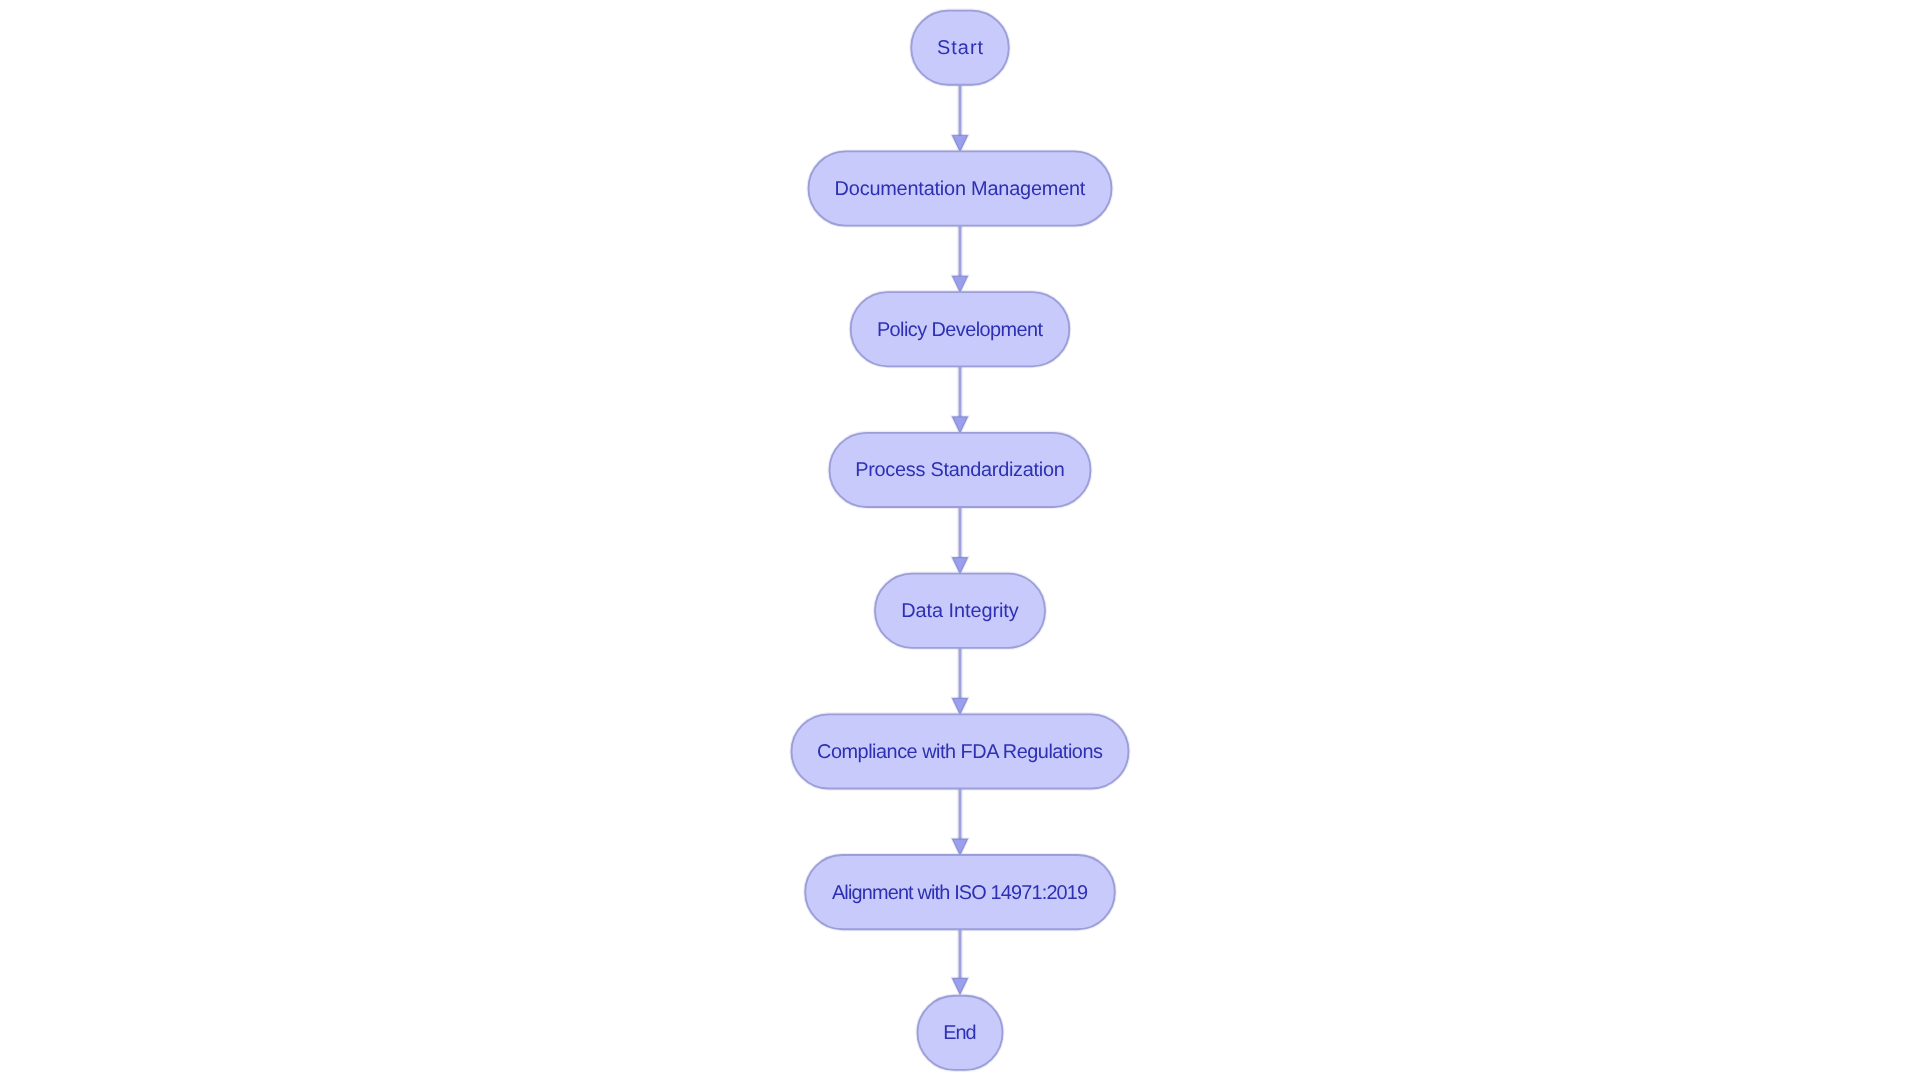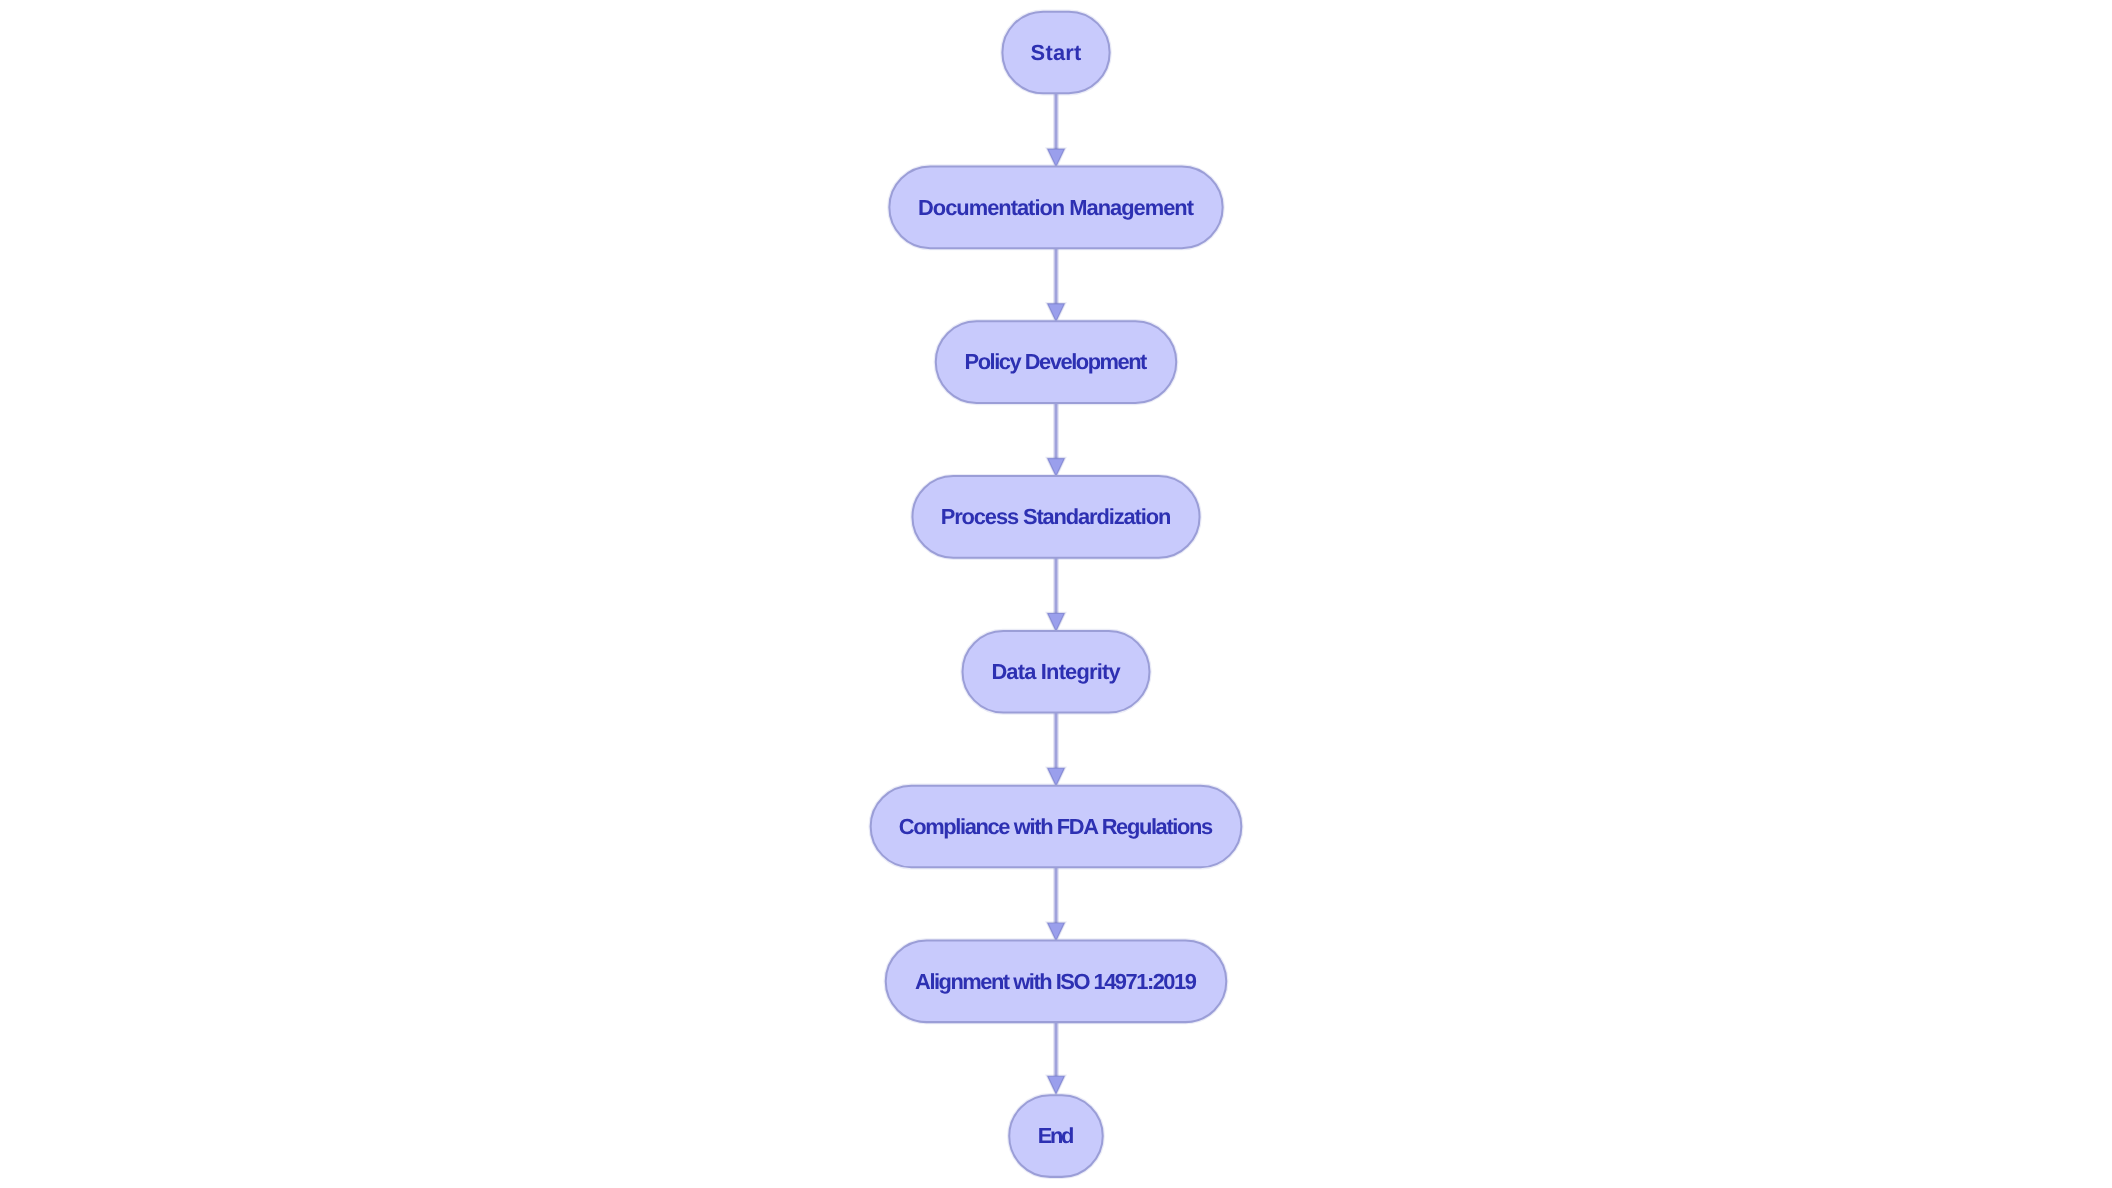--- a/index.html
+++ b/index.html
@@ -1,20 +1,20 @@
 <!DOCTYPE html>
 <html><head>
 <meta charset="utf-8">
 <title>Flowchart</title>
 <style>
   html,body{margin:0;padding:0;background:#ffffff;}
   body{width:1920px;height:1080px;overflow:hidden;
        font-family:"Liberation Sans",sans-serif;
        -webkit-font-smoothing:antialiased;}
-  #chart-root{position:relative;width:1920px;height:1080px;background:#ffffff;font-weight:bold;}
+  #chart-root{position:relative;width:1920px;height:1080px;background:#ffffff;}
   svg#flow{position:absolute;left:0;top:0;width:1920px;height:1080px;display:block;
            shape-rendering:geometricPrecision;}
   .node-label{font-family:"Liberation Sans",sans-serif;font-size:19.9px;text-anchor:middle;
               filter:opacity(1);text-rendering:geometricPrecision;}
   .edge-line{fill:none;}
 </style>
 </head>
 <body>
 
 <div id="chart-root">

